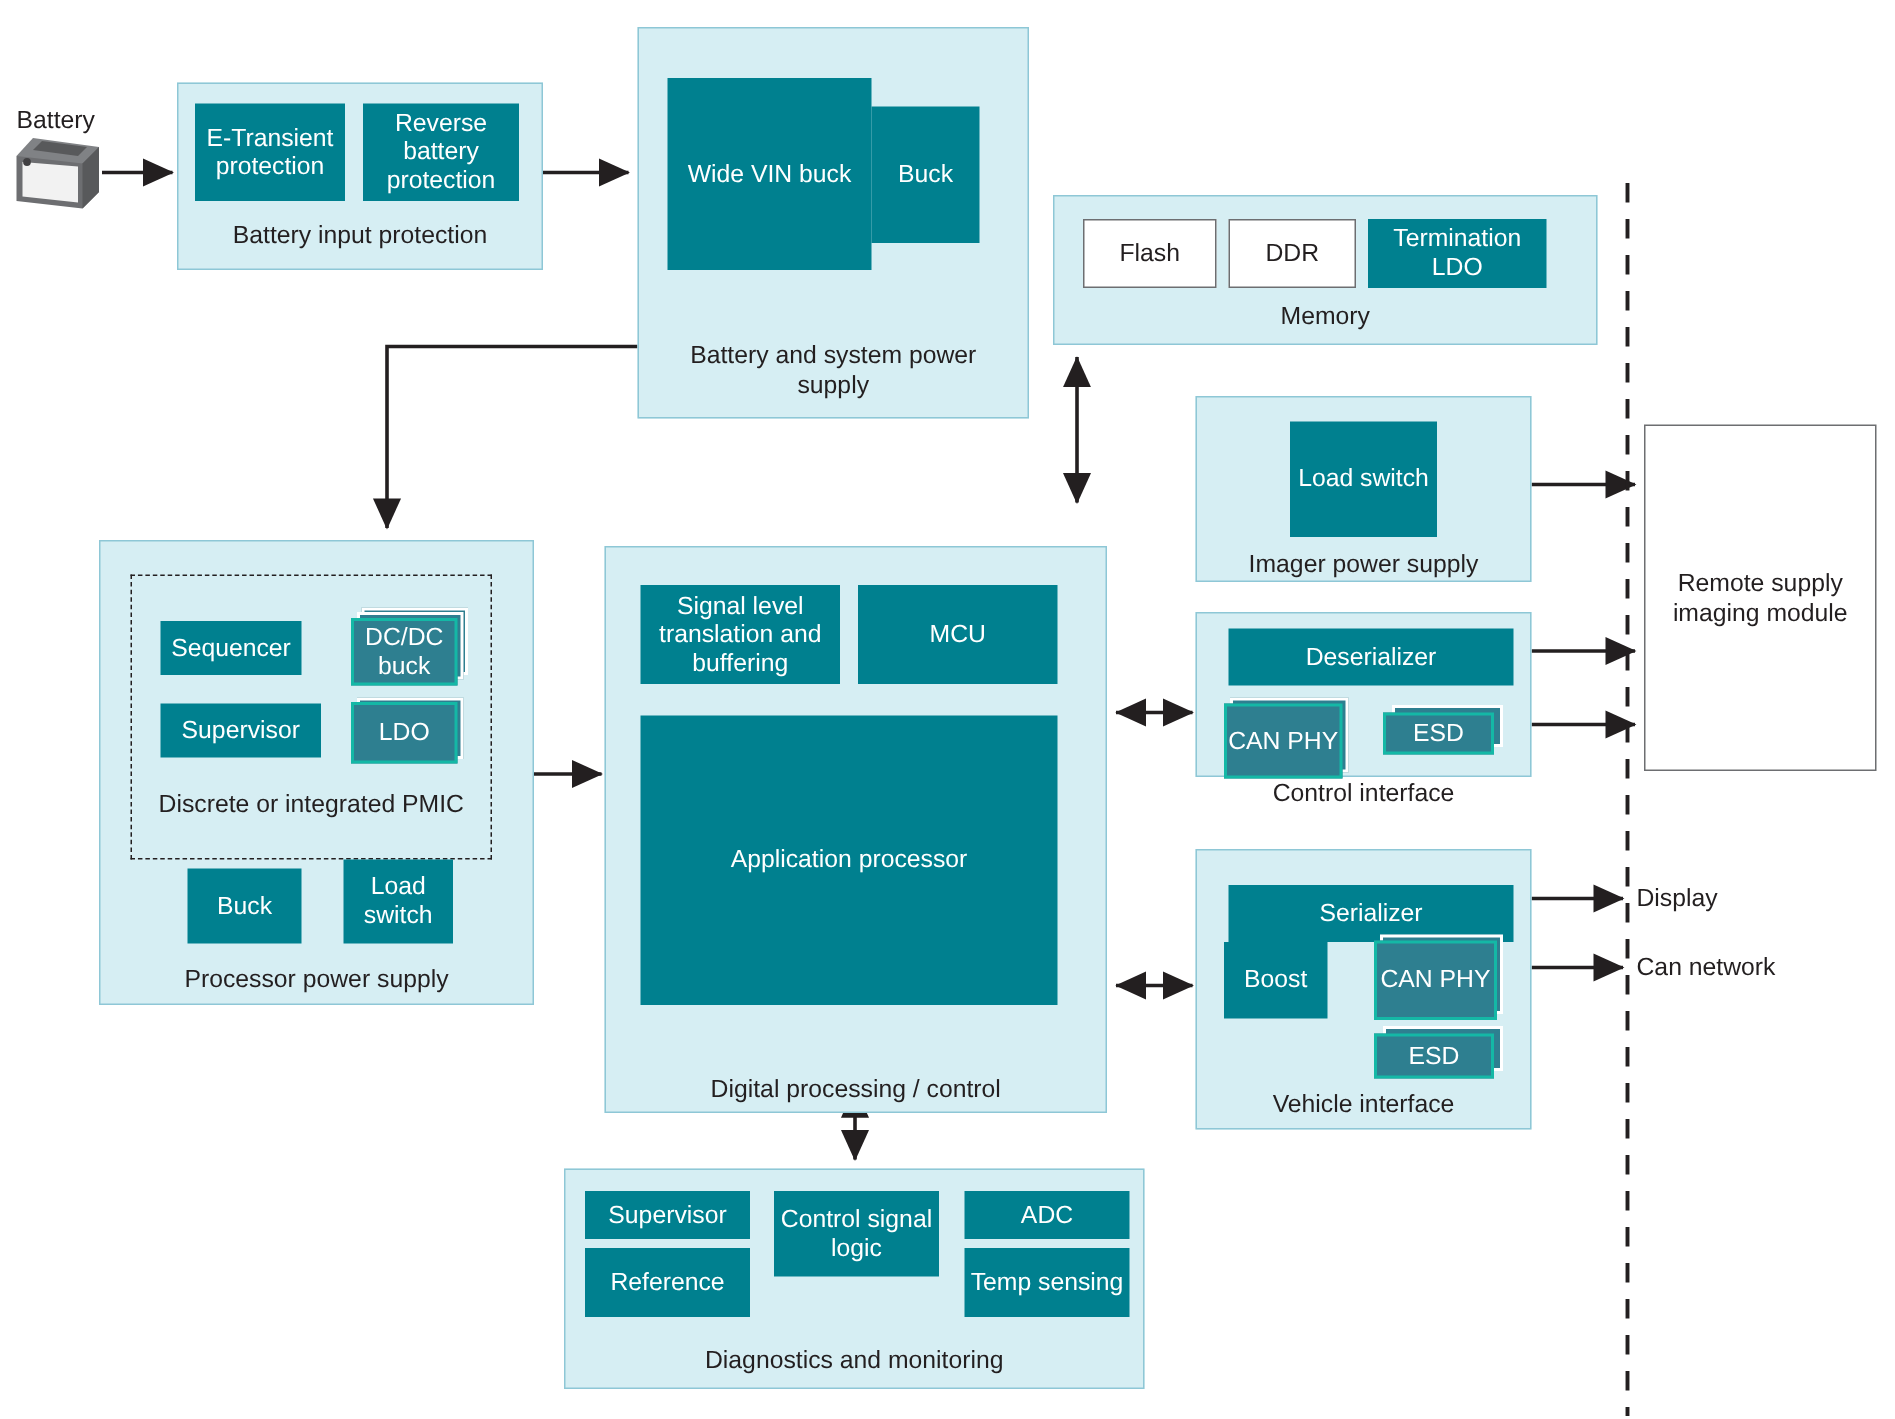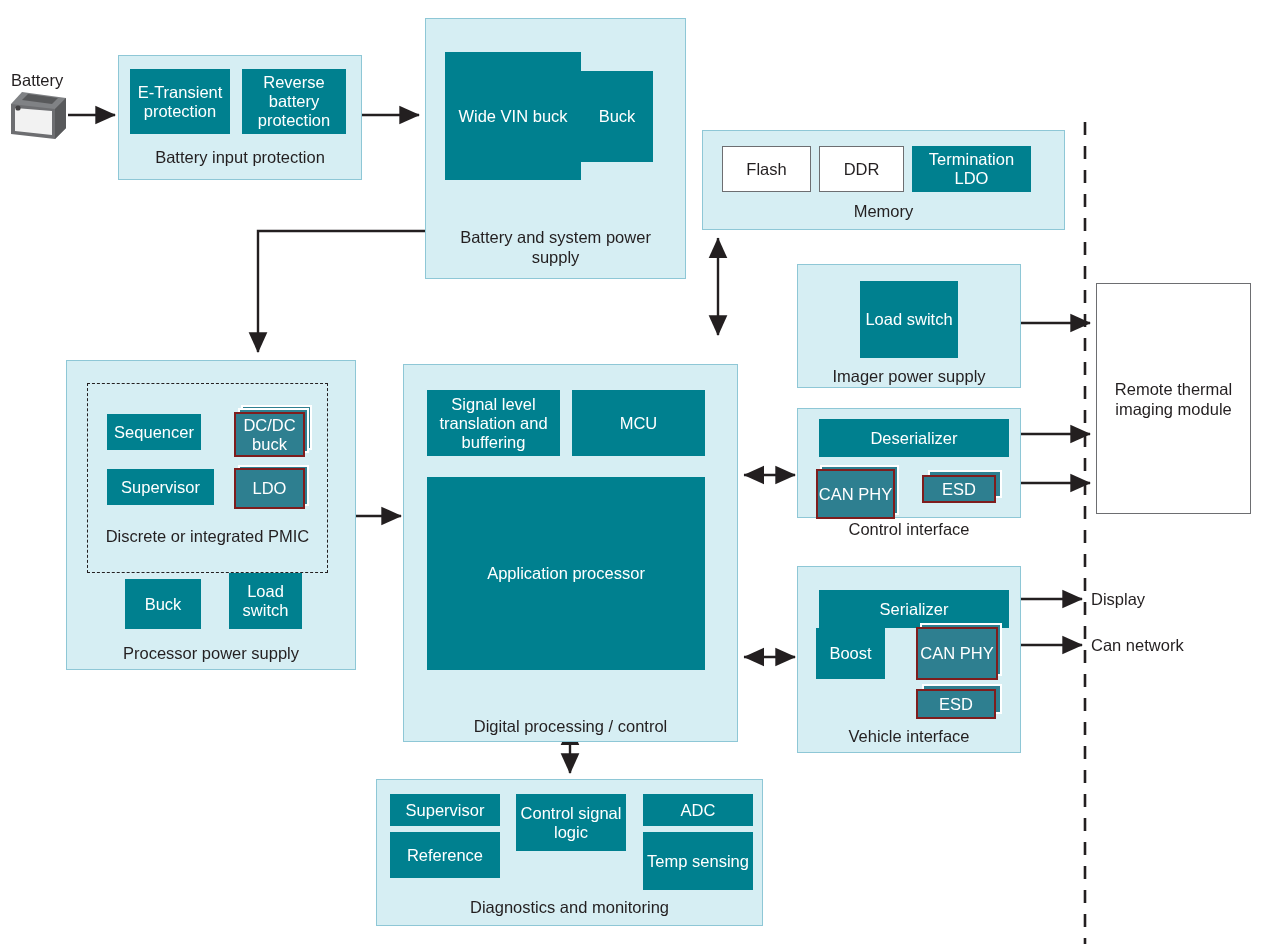--- a/index.html
+++ b/index.html
@@ -61,21 +61,21 @@
   }
   .stack .lyr {
     position: absolute;
     background: #2e7f90;
     border: 2px solid #ffffff;
     box-sizing: border-box;
   }
   .stack .top {
     position: absolute;
     background: #2e7f90;
-    border: 2px solid #7f1d1d;
+    border: 2px solid #14b8a6;
     box-sizing: border-box;
     color: #ffffff;
     font-size: 16.5px;
     line-height: 19px;
     display: flex;
     align-items: center;
     justify-content: center;
     text-align: center;
   }
 
@@ -274,22 +274,22 @@
     </div>
 
     <div class="group-label" style="top:159px;">Vehicle interface</div>
   </div>
 
   <div class="group" style="left:376px; top:779px; width:387px; height:147px;">
     <div class="blk" style="left:13px; top:14px; width:110px; height:32px;">Supervisor</div>
     <div class="blk" style="left:139px; top:14px; width:110px; height:57px;">Control signal logic</div>
     <div class="blk" style="left:266px; top:14px; width:110px; height:32px;">ADC</div>
     <div class="blk" style="left:13px; top:52px; width:110px; height:46px;">Reference</div>
-    <div class="blk" style="left:266px; top:52px; width:110px; height:58px;">Temp sensing</div>
+    <div class="blk" style="left:266px; top:52px; width:110px; height:46px;">Temp sensing</div>
     <div class="group-label" style="top:117px;">Diagnostics and monitoring</div>
   </div>
 
-  <div class="plainbox" style="left:1096px; top:283px; width:155px; height:231px; padding:0 10px;">Remote thermal imaging module</div>
+  <div class="plainbox" style="left:1096px; top:283px; width:155px; height:231px; padding:0 10px;">Remote supply imaging module</div>
 
   <div class="txt" style="left:1091px; top:589px;">Display</div>
   <div class="txt" style="left:1091px; top:635px;">Can network</div>
 
 </div>
 
 </body></html>

